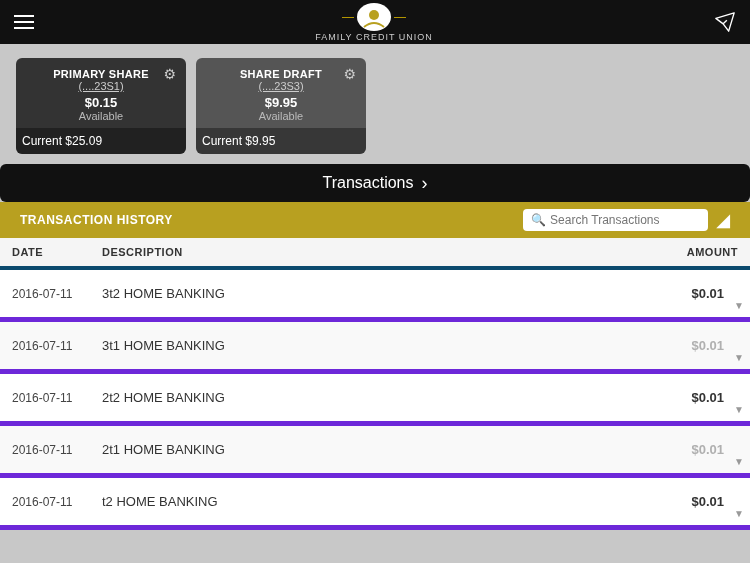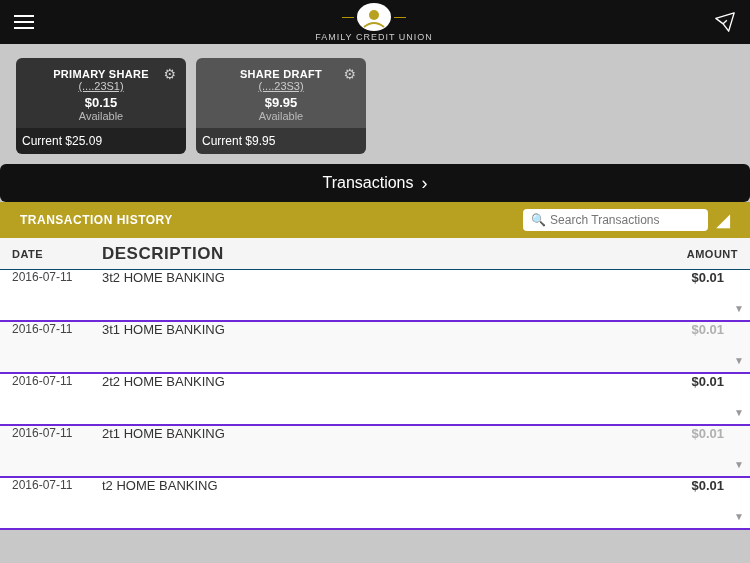--- a/index.html
+++ b/index.html
@@ -184,33 +184,33 @@
       cursor: pointer;
     }
 
     
     .table-header {
       background: #f5f5f5;
       display: flex;
       align-items: center;
       height: 32px;
       padding: 0 12px;
-      border-bottom: 1px solid #0c4a6e;
+      border-bottom: 4px solid #0c4a6e;
     }
     .col-date-h {
       width: 90px;
       font-size: 11px;
       font-weight: 700;
       color: #333;
       text-transform: uppercase;
       letter-spacing: 0.5px;
     }
     .col-desc-h {
       flex: 1;
-      font-size: 17px;
+      font-size: 11px;
       font-weight: 700;
       color: #333;
       text-transform: uppercase;
       letter-spacing: 0.5px;
     }
     .col-amt-h {
       width: 80px;
       font-size: 11px;
       font-weight: 700;
       color: #333;
@@ -218,22 +218,23 @@
       letter-spacing: 0.5px;
       text-align: right;
     }
 
     
     .transactions-list {
       background: #fff;
     }
     .tx-row {
       display: flex;
+      align-items: center;
       padding: 0 12px;
-      border-bottom: 2px solid #6d28d9;
+      border-bottom: 5px solid #6d28d9;
       min-height: 52px;
       position: relative;
     }
     .tx-row:nth-child(even) {
       background: #f9f9f9;
     }
     .col-date {
       width: 90px;
       font-size: 12px;
       color: #444;

